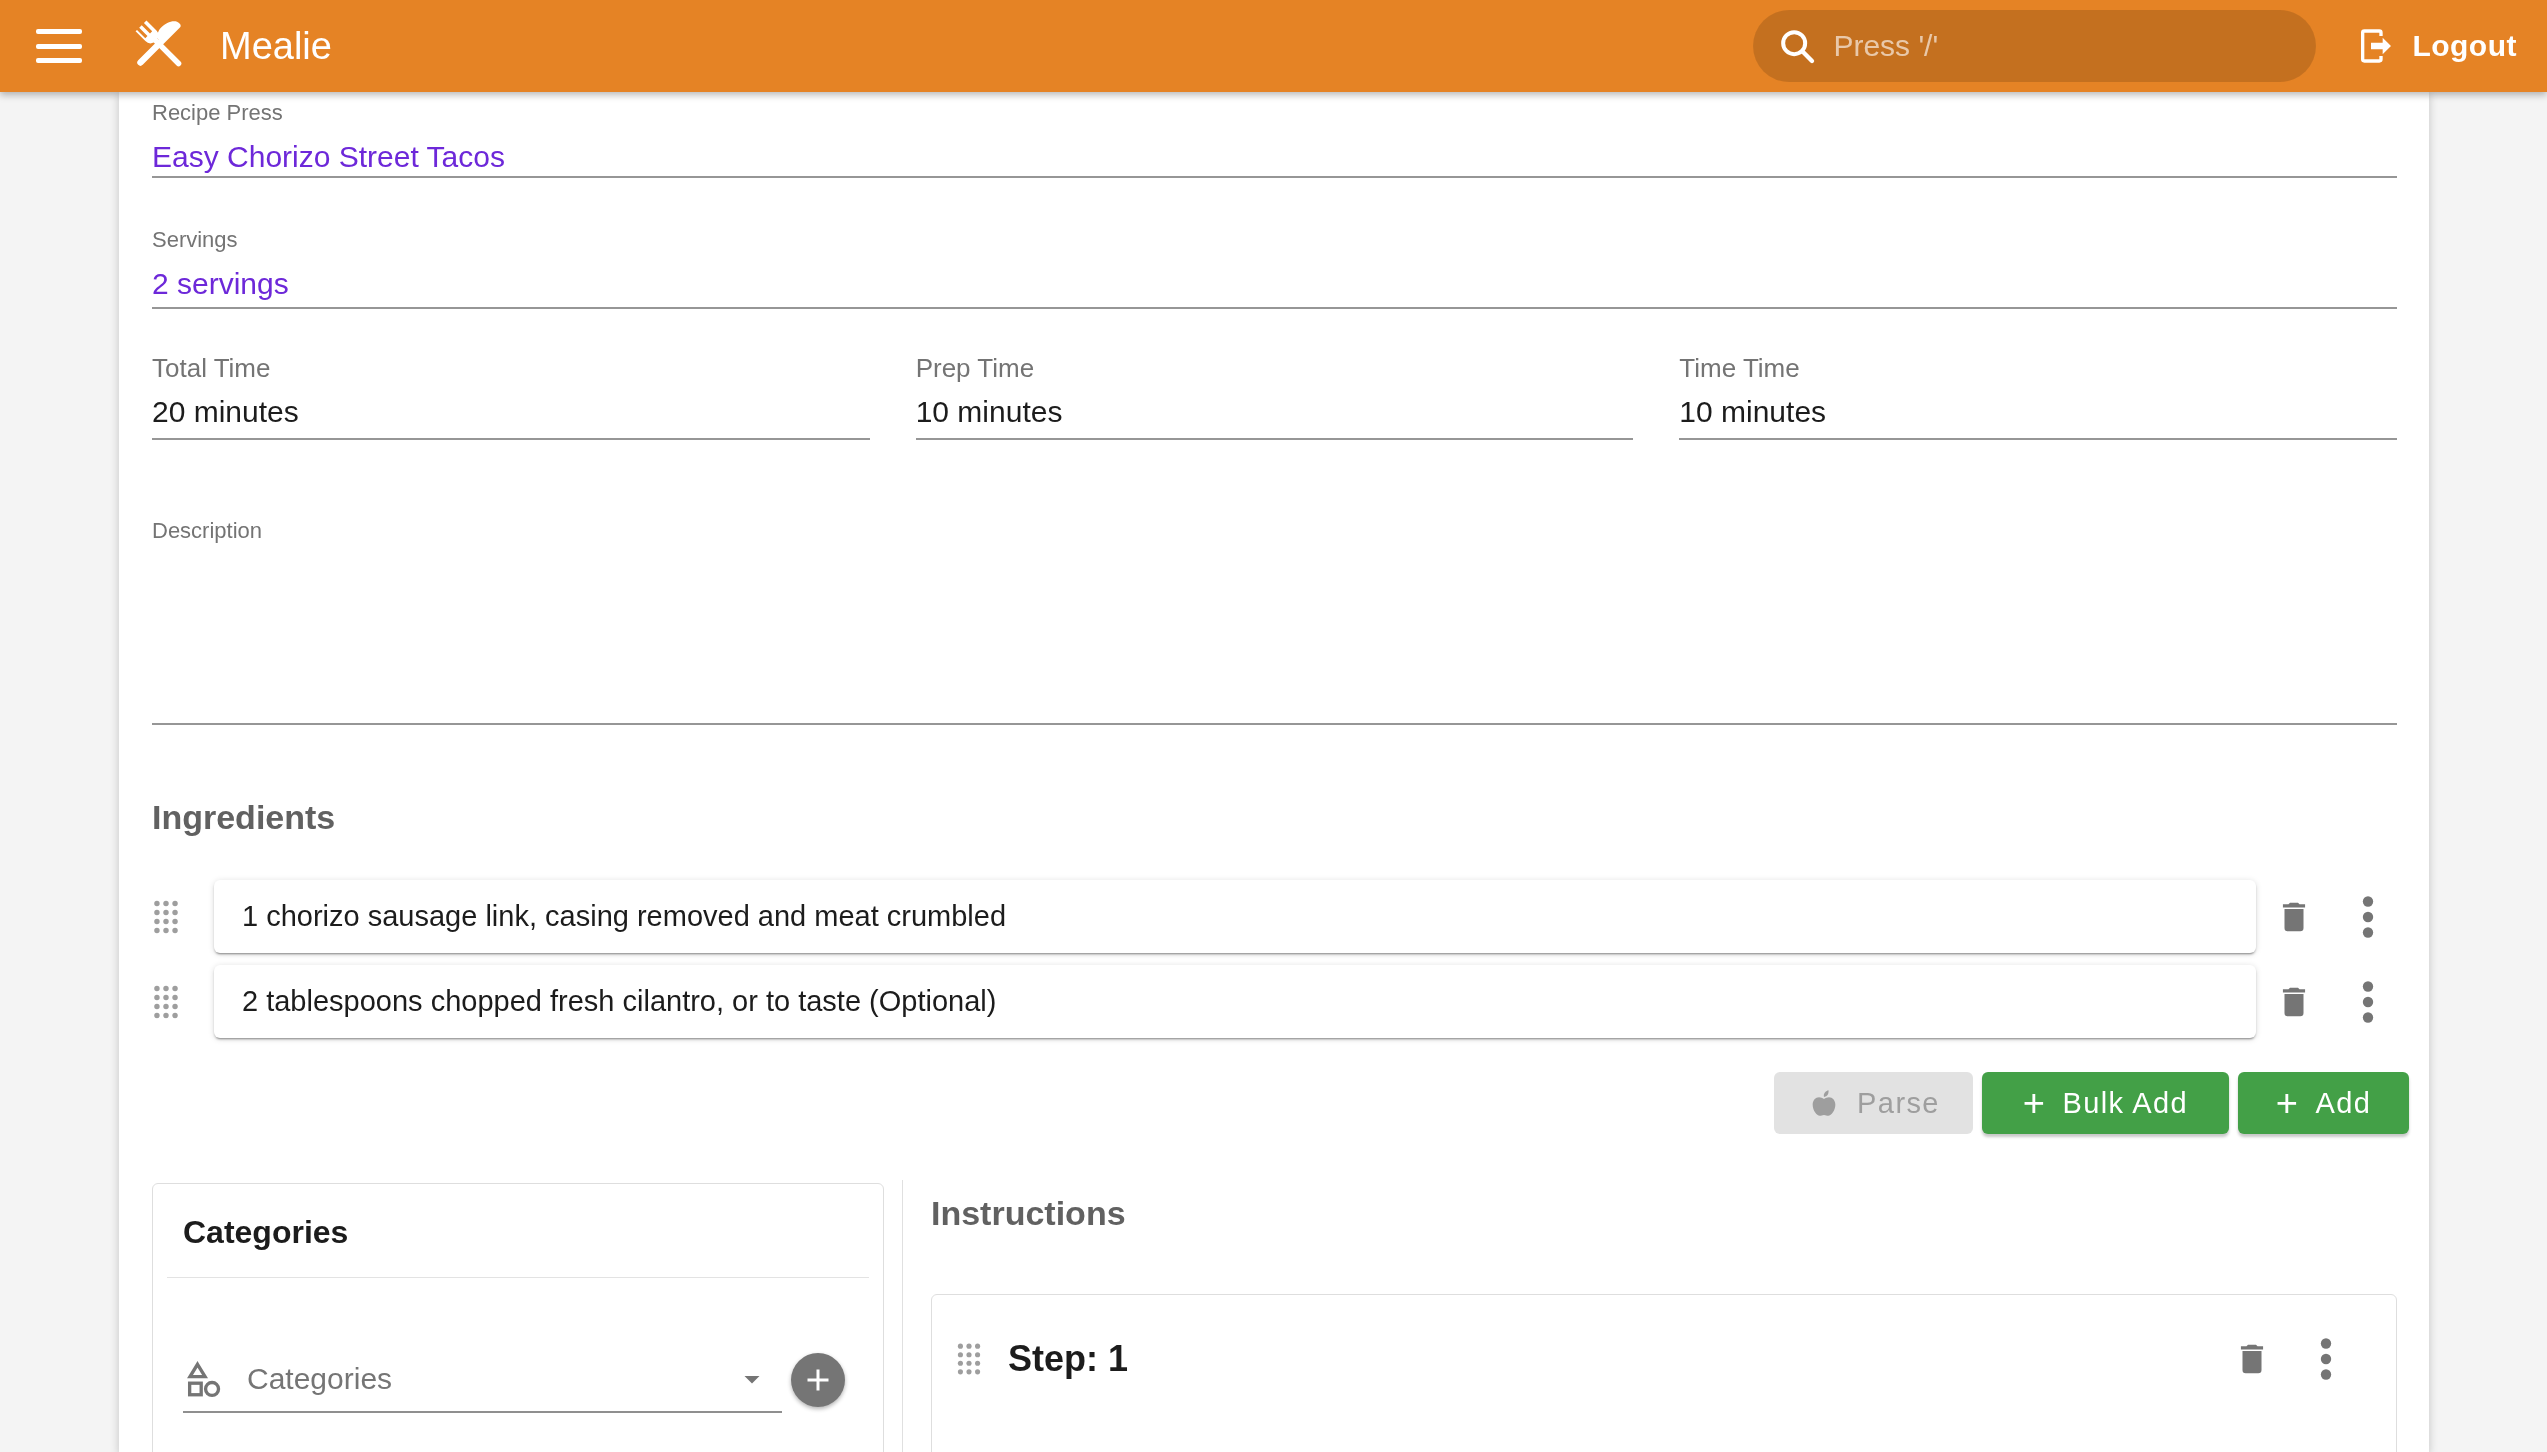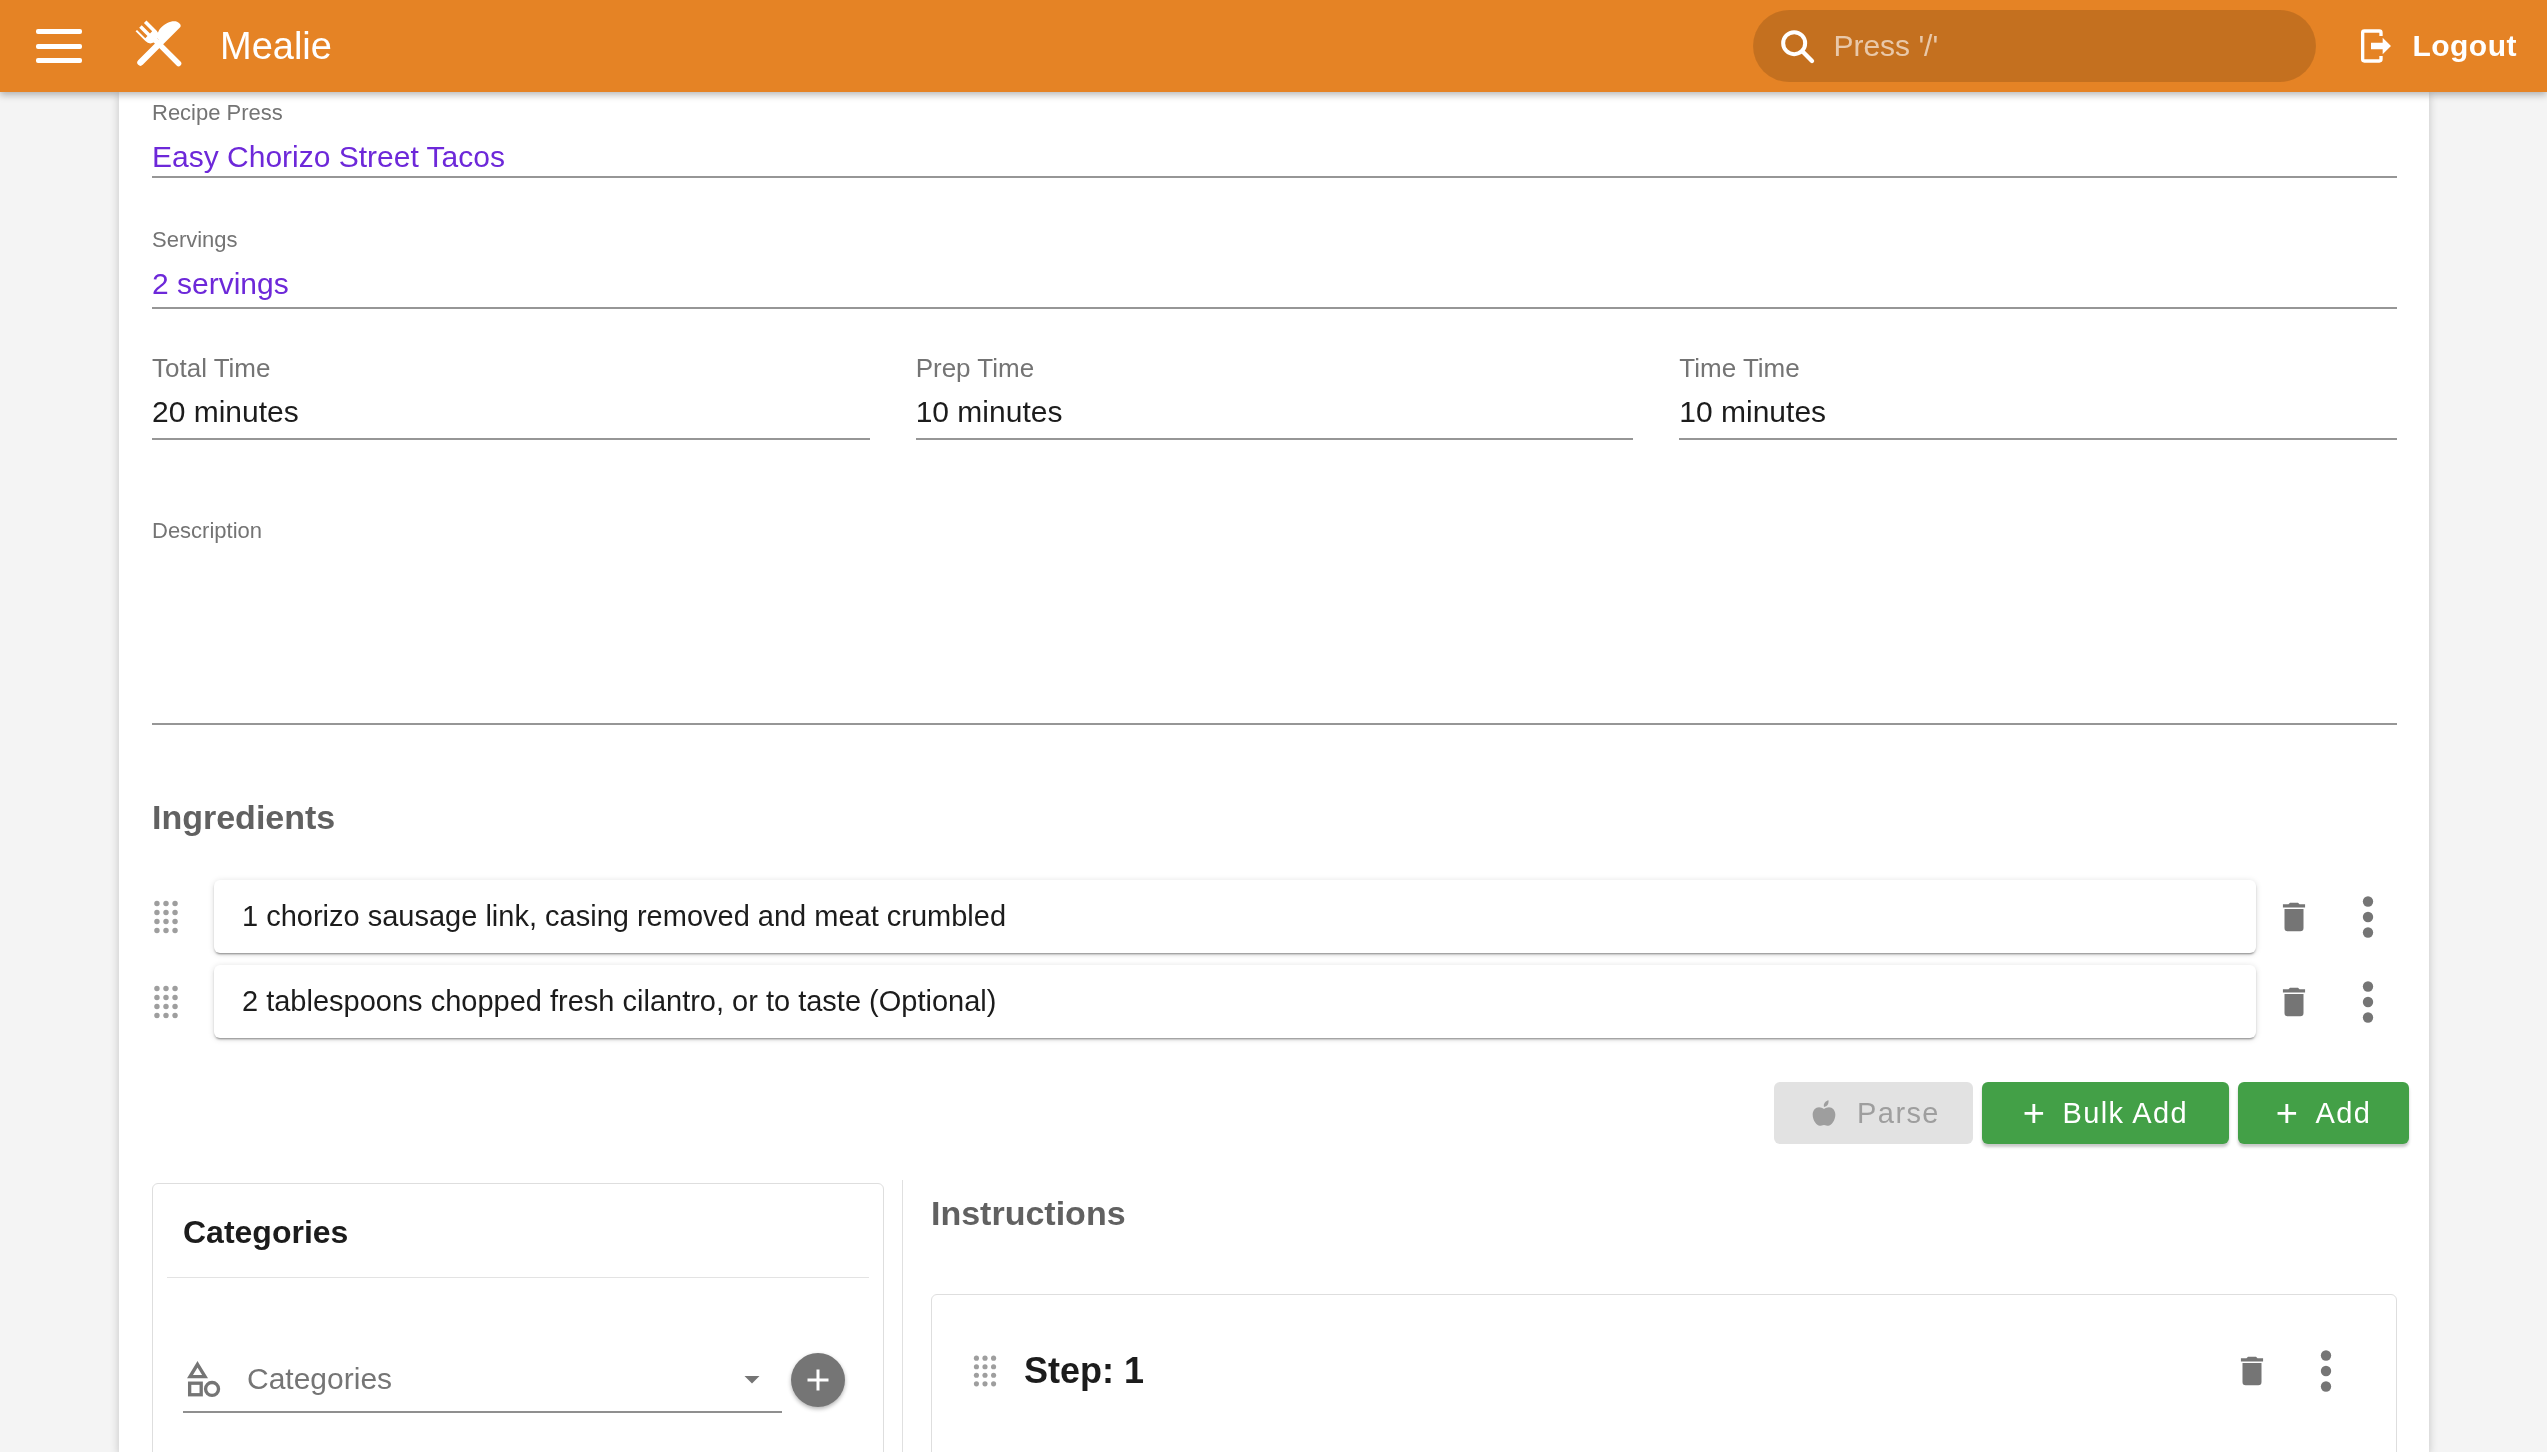--- a/index.html
+++ b/index.html
@@ -60,21 +60,21 @@
     background:transparent; font-size:29px; color:#1c1c1c; padding:0 28px;
     font-family:"Liberation Sans",sans-serif; }
   .drag-handle { width:28px; height:38px; cursor:grab; flex:none; }
   .icon-btn { width:40px; height:44px; display:flex; align-items:center;
     justify-content:center; cursor:pointer; flex:none; }
 
   .btn-row { position:absolute; top:980px; left:33px; width:2257px;
     display:flex; justify-content:flex-end; gap:9px; }
   .btn { height:62px; border-radius:6px; display:flex; align-items:center;
     justify-content:center; font-size:29px; font-weight:500; letter-spacing:1.4px;
-    cursor:pointer; border:none; font-family:"Liberation Sans",sans-serif;margin-top:10px; }
+    cursor:pointer; border:none; font-family:"Liberation Sans",sans-serif; }
   .btn .plus { font-size:38px; font-weight:400; margin-right:16px; line-height:1; }
   #btn-parse { background:#e2e2e2; color:#9e9e9e; width:199px; cursor:default; gap:16px; }
   #btn-bulk  { background:#43A047; color:#fff; width:247px;
     box-shadow:0 3px 3px rgba(0,0,0,.22); }
   #btn-add   { background:#43A047; color:#fff; width:171px;
     box-shadow:0 3px 3px rgba(0,0,0,.22); }
 
   #col-divider { position:absolute; left:783px; top:1088px; height:279px;
     width:1px; background:#e0e0e0; }
 
@@ -86,22 +86,22 @@
   #cat-select { position:absolute; left:30px; top:163px; width:599px; height:66px;
     border-bottom:2px solid #8f8f8f; display:flex; align-items:center; cursor:pointer; }
   #cat-select .sel-label { font-size:30px; color:#757575; margin-left:22px; }
   #cat-select .caret { margin-left:auto; margin-right:12px; }
   #cat-plus { position:absolute; right:38px; top:169px; width:54px; height:54px;
     border-radius:50%; background:#757575; display:flex; align-items:center;
     justify-content:center; cursor:pointer; box-shadow:0 2px 4px rgba(0,0,0,.3); }
 
   #instructions-h { left:812px; top:1102px; }
   #step-card { left:812px; top:1202px; width:1466px; height:279px; }
-  .step-head { position:absolute; top:42px; left:40px; right:50px;
-    display:flex; align-items:center;margin-top:12px; }
+  .step-head { position:absolute; top:42px; left:24px; right:50px;
+    display:flex; align-items:center; }
   .step-title { font-size:36px; font-weight:700; color:#1c1c1c; margin-left:26px; }
   .step-head .icon-btn.trash { margin-left:auto; }
   .step-head .icon-btn.kebab { margin-left:34px; }
 </style>
 </head>
 <body>
 
 <div id="app">
 
   <header id="appbar">

